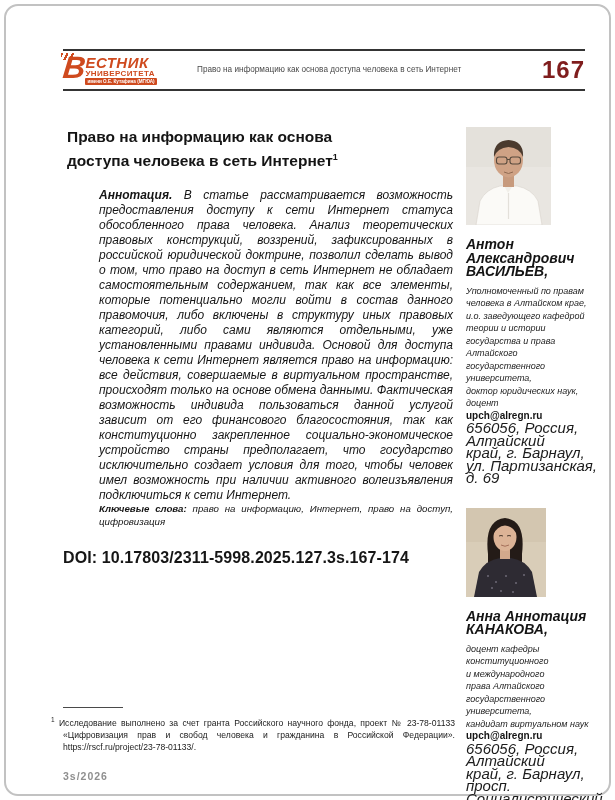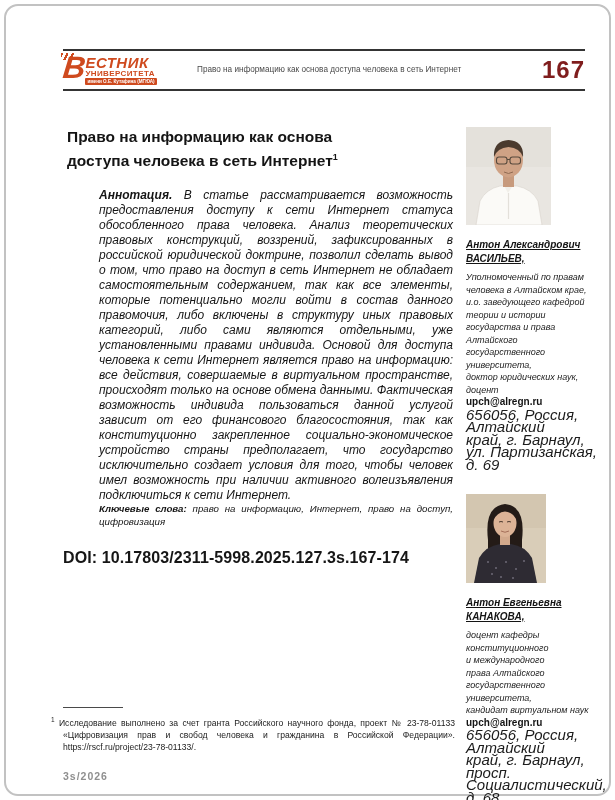--- a/index.html
+++ b/index.html
@@ -37,21 +37,21 @@
   .main-spacer{flex:1;}
   .footnote-rule{width:60px;border-top:1.2px solid #4a4a4a;margin:0 0 6px 0;}
   .footnote{font-size:8.6px;line-height:12px;color:#222;margin-left:-12px;padding-left:12px;text-indent:-12px;text-align:justify;width:392px;}
   .footnote sup{font-size:6.5px;}
   .issue{margin-top:17px;font-size:10.5px;font-weight:700;letter-spacing:1px;color:#8f8f8f;}
 
   
   .photo{width:85px;height:98px;flex:0 0 auto;overflow:hidden;}
   .photo svg{display:block;}
   .photo.second{width:80px;height:89px;margin-top:23px;}
-  .author-name{margin-top:13px;font-size:10px;font-weight:700;font-style:italic;line-height:13.5px;color:#141414;white-space:pre-line;text-decoration:underline;}
+  .author-name{margin-top:13px;font-size:14px;font-weight:700;font-style:italic;line-height:13.5px;color:#141414;white-space:pre-line;}
   .author-bio{margin-top:6px;font-size:9px;font-style:italic;line-height:12.5px;color:#1c1c1c;white-space:pre-line;}
   .author-email{font-size:10px;font-weight:700;line-height:12.5px;color:#141414;text-decoration:none;display:block;}
   .author-addr{font-size:15px;font-style:italic;line-height:12.5px;color:#1c1c1c;white-space:pre-line;}
   .copyright{margin-top:auto;font-size:9px;line-height:13px;color:#222;white-space:pre-line;padding-bottom:34px;}
 </style>
 </head>
 <body>
 
 <div class="page-card">
   <div class="sheet">
@@ -142,21 +142,21 @@
             <circle cx="47" cy="84" r="1" fill="#6e6a77"></circle>
               <circle cx="26" cy="80" r="1" fill="#6e6a77"></circle>
             <rect x="34" y="40" width="10" height="11" fill="#d2a98c"></rect>
             <ellipse cx="39" cy="29" rx="11.5" ry="14" fill="#dcb396"></ellipse>
             <path d="M27 27 Q27 13 39 12.5 Q51 13 51 27 Q47 18 39 17.5 Q31 18 27 27 Z" fill="#241b17"></path>
             <path d="M33 28 Q35 27 37 28" stroke="#3a2a20" stroke-width="0.9" fill="none"></path>
             <path d="M41 28 Q43 27 45 28" stroke="#3a2a20" stroke-width="0.9" fill="none"></path>
             <path d="M35 37 Q39 39.5 43 37" stroke="#a5705a" stroke-width="1" fill="none"></path>
           </svg>
         </div>
-        <div class="author-name">Антон Евгеньевна
+        <div class="author-name">Анна Аннотация
 КАНАКОВА,</div>
         <div class="author-bio">доцент кафедры
 конституционного
 и международного
 права Алтайского
 государственного
 университета,
 кандидат виртуальном наук</div>
         <a class="author-email" href="#">upch@alregn.ru</a>
         <div class="author-addr">656056, Россия, Алтайский

